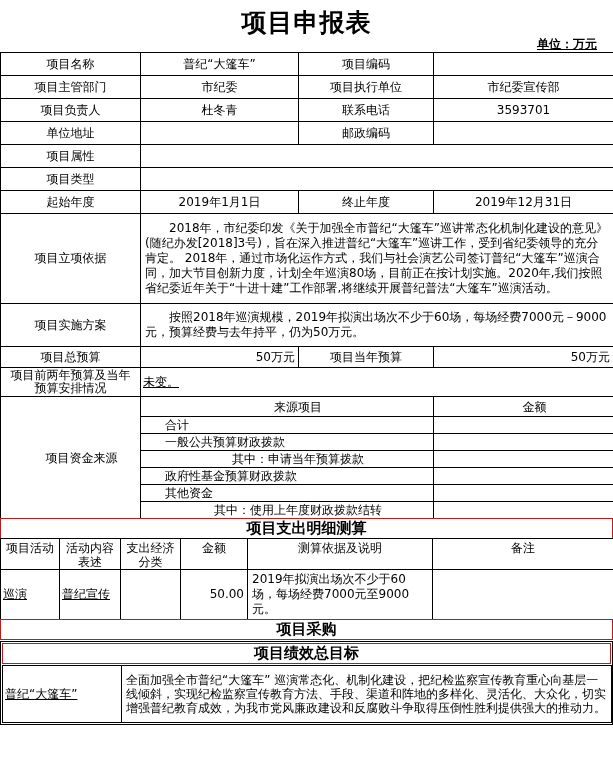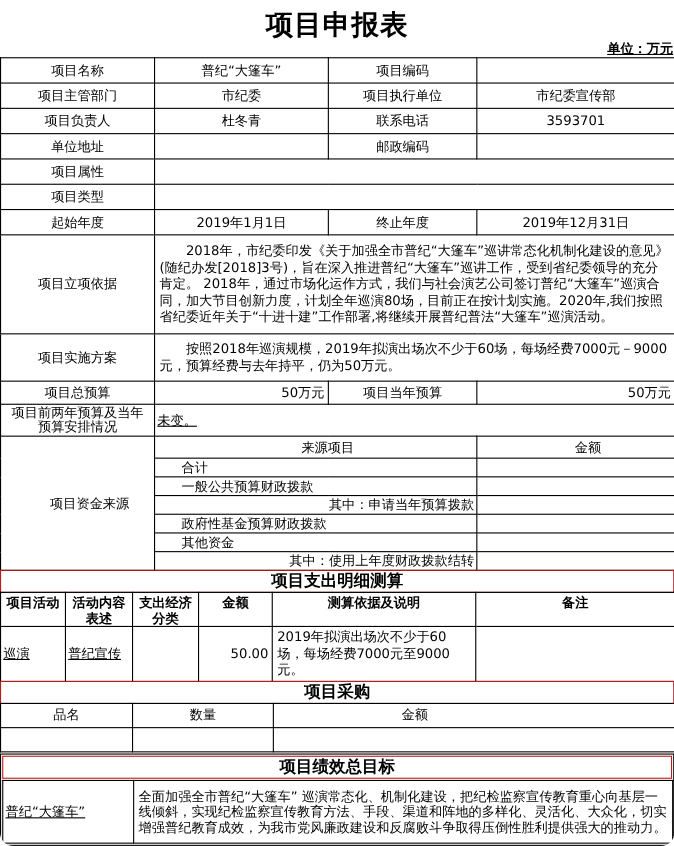--- a/index.html
+++ b/index.html
@@ -1,35 +1,35 @@
 <!DOCTYPE html>
 <html><head>
 <meta charset="utf-8">
 <style>
   * { box-sizing: border-box; margin: 0; padding: 0; }
   html, body { background: #ffffff; }
   body { font-family: "DejaVu Sans", sans-serif; color: #000; font-size: 12px; }
-  .page { position: relative; width: 613px; height: 769px; overflow: hidden; background: #fff; border-radius: 12px; }
+  .page { position: relative; width: 613px; height: 769px; overflow: hidden; background: #fff; }
   .doc-title { text-align: center; font-weight: bold; font-size: 25px; letter-spacing: 1px; padding-top: 6px; height: 36px; }
-  .unit-note { text-align: right; font-weight: bold; font-size: 12px; text-decoration: underline; height: 16px; padding-right: 1px; }
+  .unit-note { text-align: right; font-weight: bold; font-size: 12px; text-decoration: underline; height: 16px; padding-right: 16px; }
   table.t { border-collapse: collapse; width: 613px; table-layout: fixed; margin-top: -1px; }
   table.t:first-of-type { margin-top: 0; }
   td { border: 1px solid #000; text-align: center; vertical-align: middle; overflow: hidden; padding: 0 2px; font-size: 12px; line-height: 15px; }
   .r23 td { height: 23px; }
   .l { text-align: left; text-decoration: underline; }
   .r { text-align: right; padding-right: 3px; }
   .para { text-align: left; padding: 2px 4px; line-height: 15px; }
   .ind { text-indent: 2em; }
   .clip2 { height: 20px; line-height: 13px; vertical-align: top; padding: 1px 4px; overflow: hidden; }
   .fund td { height: 17px; line-height: 14px; padding-left: 24px; }
   .fund-label { height: auto; }
   .src { text-align: left; padding-left: 4px; }
-  .src-ind { text-align: right; padding-left: 17px; }
+  .src-ind { text-align: center; padding-left: 17px; }
   .band { border: 1px solid #b91c1c; margin-top: -1px; width: 613px; text-align: center; font-weight: bold; font-size: 15px; height: 21px; line-height: 19px; overflow: hidden; }
-  .exp-head td { height: 24px; line-height: 14px; vertical-align: top; padding-top: 2px; overflow: hidden; font-weight: bold; }
+  .exp-head td { height: 24px; line-height: 14px; vertical-align: top; padding-top: 2px; overflow: hidden; }
   .exp-row td { height: 36px; }
   .proc td { height: 22px; }
   .perf-wrap { border: 1px solid #000; margin-top: 1px; padding: 1px; width: 613px; }
   .perf-wrap .band { margin-top: 0; width: 100%; }
   .perf-wrap table.t { margin-top: 1px; width: 100%; }
   .perf-head td { height: 20px; }
   .perf-row td { height: 57px; }
   .perf-desc { line-height: 14px; padding: 1px 4px; }
   .amt-head { padding-right: 110px; }
 </style>
@@ -163,39 +163,20 @@
       <td></td>
       <td class="r">50.00</td>
       <td class="para" style="line-height:15px">2019年拟演出场次不少于60场，每场经费7000元至9000元。</td>
       <td></td>
     </tr>
   </tbody>
     </table>
 
   <div class="band">项目采购</div>
 
-  <table class="t">
-    <colgroup>
-        <col style="width:120px">
-        <col style="width:128px">
-        <col style="width:365px">
-      </colgroup>
-    <tbody>
-        <tr class="proc">
-      <td>品名</td>
-      <td>数量</td>
-      <td class="amt-head">金额</td>
-    </tr>
-    <tr class="proc">
-      <td></td>
-      <td></td>
-      <td></td>
-    </tr>
-  </tbody>
-    </table>
 
   <div class="perf-wrap">
     <div class="band">项目绩效总目标</div>
     <table class="t">
       <colgroup>
           <col style="width:119px">
           <col style="width:490px">
         </colgroup>
       <tbody>
       <tr class="perf-row">

